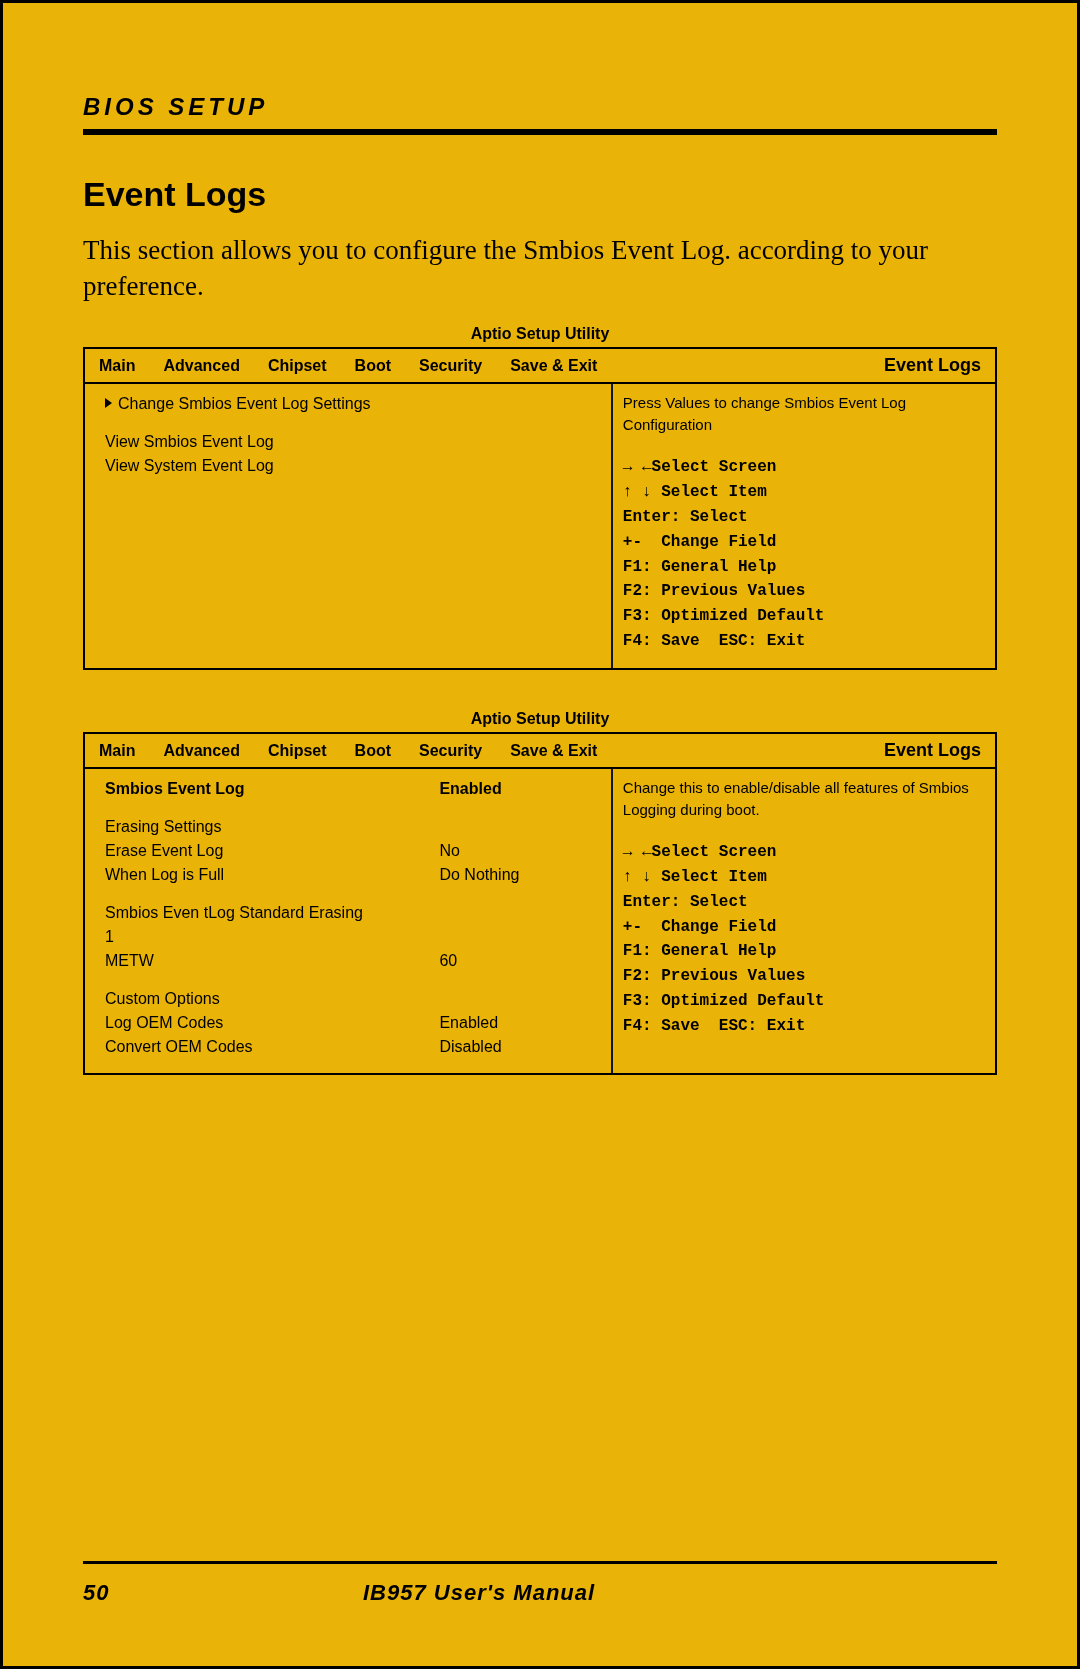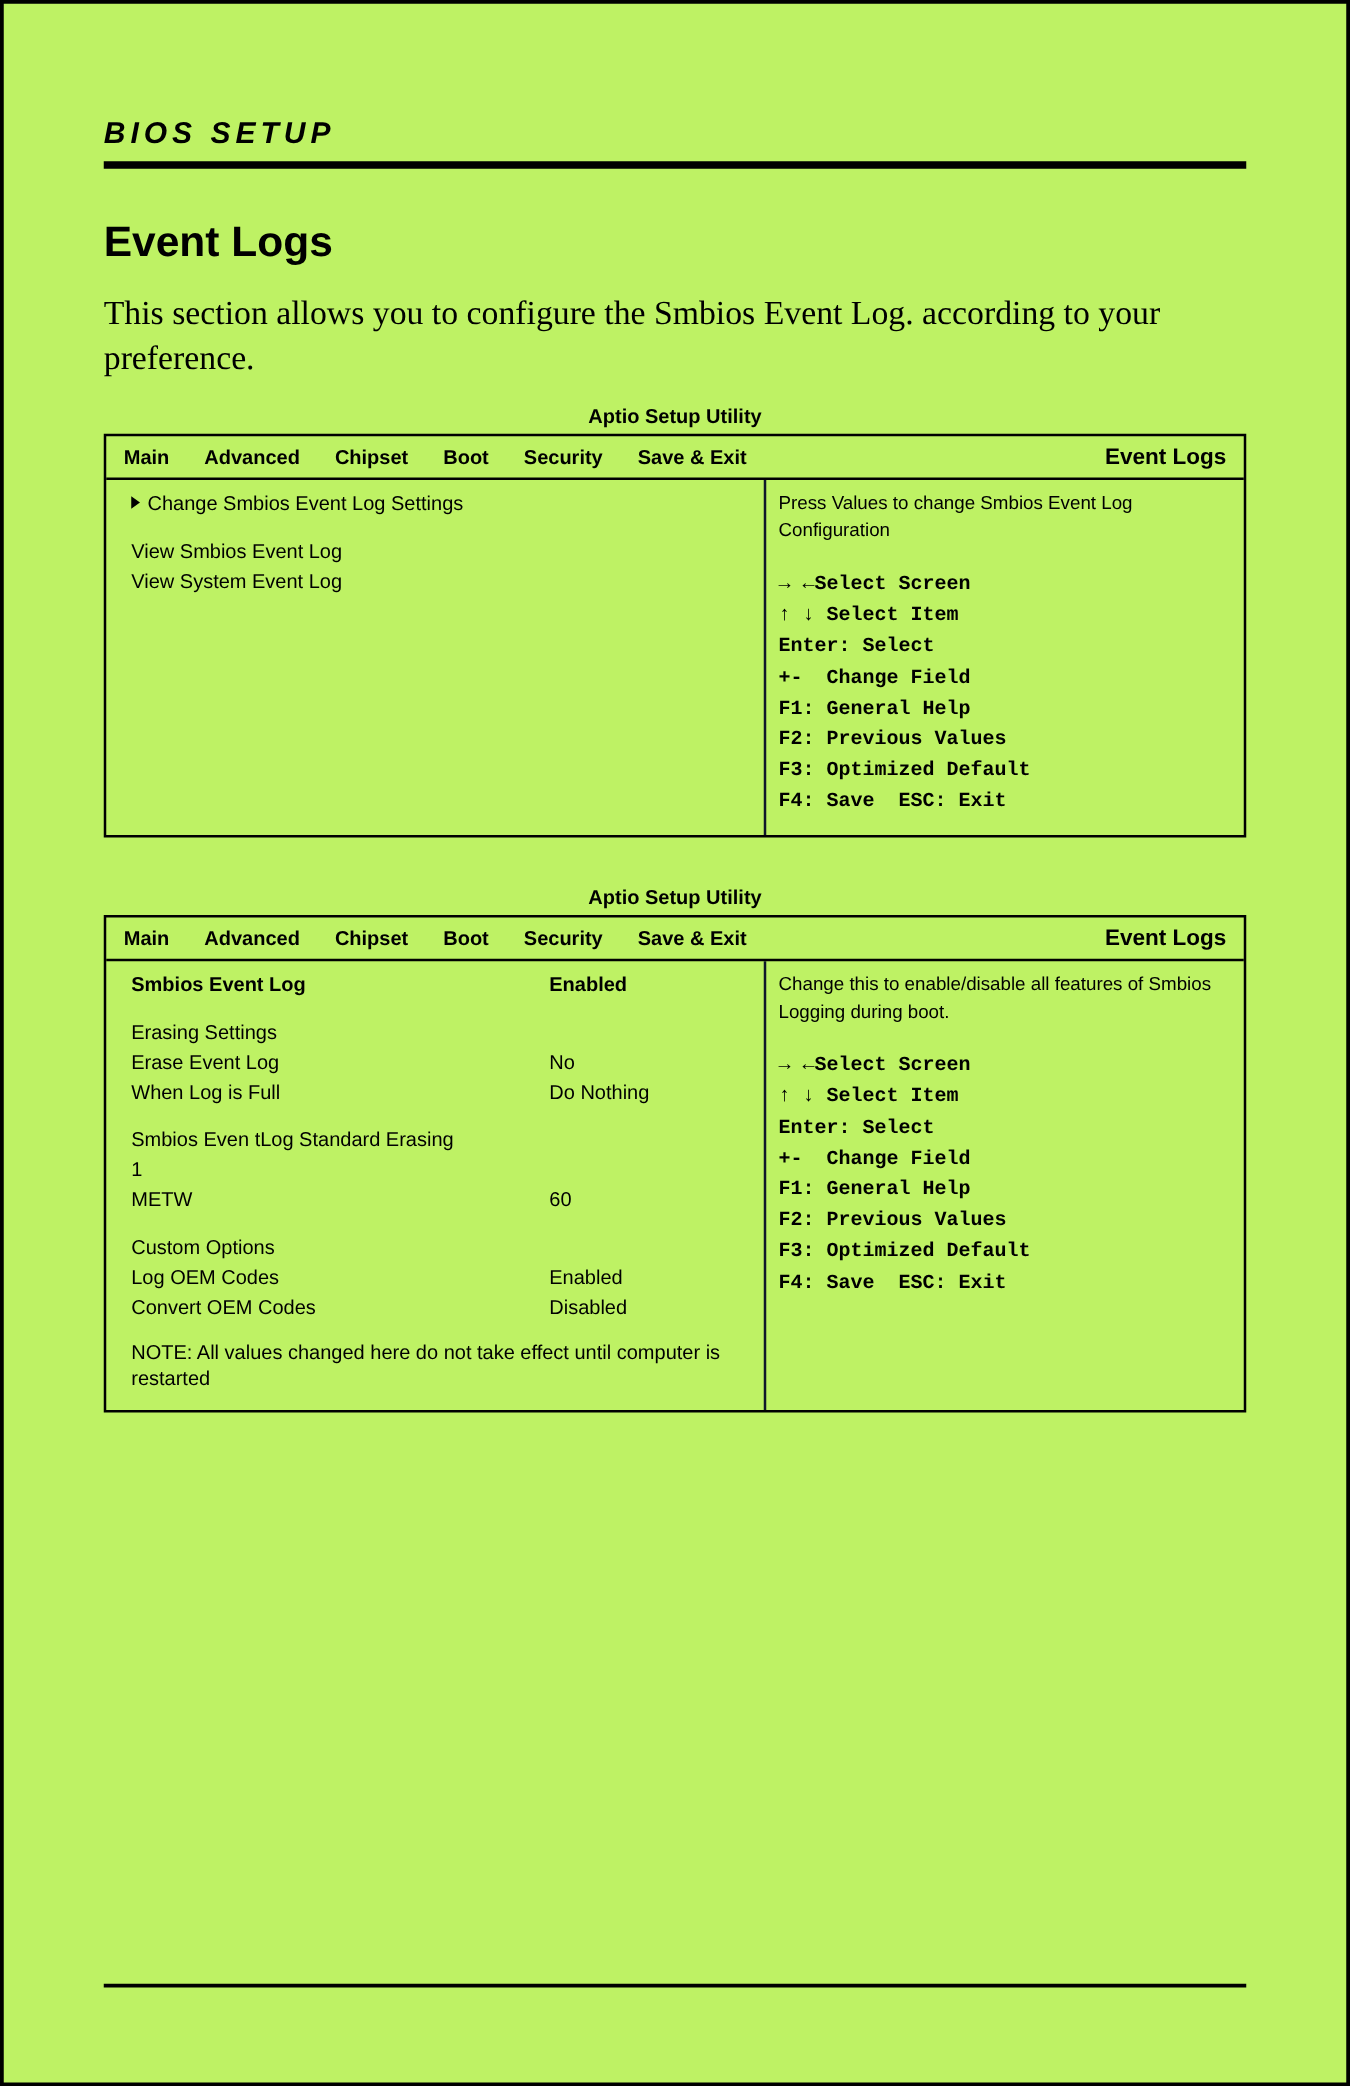--- a/index.html
+++ b/index.html
@@ -1,18 +1,18 @@
 <!DOCTYPE html>
 <html><head>
 <meta charset="utf-8">
 <style>
   * { margin: 0; padding: 0; box-sizing: border-box; }
   html, body { width: 1080px; height: 1669px; background: #fff; font-family: Arial, Helvetica, sans-serif; }
   .page {
-    width: 1080px; height: 1669px; background: #bef264;
+    width: 1080px; height: 1669px; background: #eab308;
     border: 3px solid #000; position: relative;
     padding: 90px 80px 60px 80px;
   }
   .header-label {
     font-style: italic; font-weight: bold; letter-spacing: 4px;
     font-size: 24px; margin-bottom: 8px;
   }
   .header-rule {
     border: none; border-top: 6px solid #000; margin-bottom: 40px;
   }
@@ -153,34 +153,37 @@
           <div class="spacer"></div>
           <div>Custom Options</div>
           <div class="row">
             <span class="lbl">Log OEM Codes</span>
             <span class="val">Enabled</span>
           </div>
           <div class="row">
             <span class="lbl">Convert OEM Codes</span>
             <span class="val">Disabled</span>
           </div>
-          <div class="note">NOTE: All values changed here do not take effect until computer is restarted</div>
         </div>
         <div class="col-right">
           <div class="help-desc">Change this to enable/disable all features of Smbios Logging during boot.</div>
           <div class="help-keys">→ ←Select Screen
 ↑ ↓ Select Item
 Enter: Select
 +-  Change Field
 F1: General Help
 F2: Previous Values
 F3: Optimized Default
 F4: Save  ESC: Exit</div>
         </div>
       </div>
     </div>
   </div>
 
   <div class="footer">
     <hr class="footer-rule">
+    <div class="footer-row">
+      <span class="pg">50</span>
+      <span class="man">IB957 User's Manual</span>
+    </div>
   </div>
 
 </div>
 
 </body></html>

